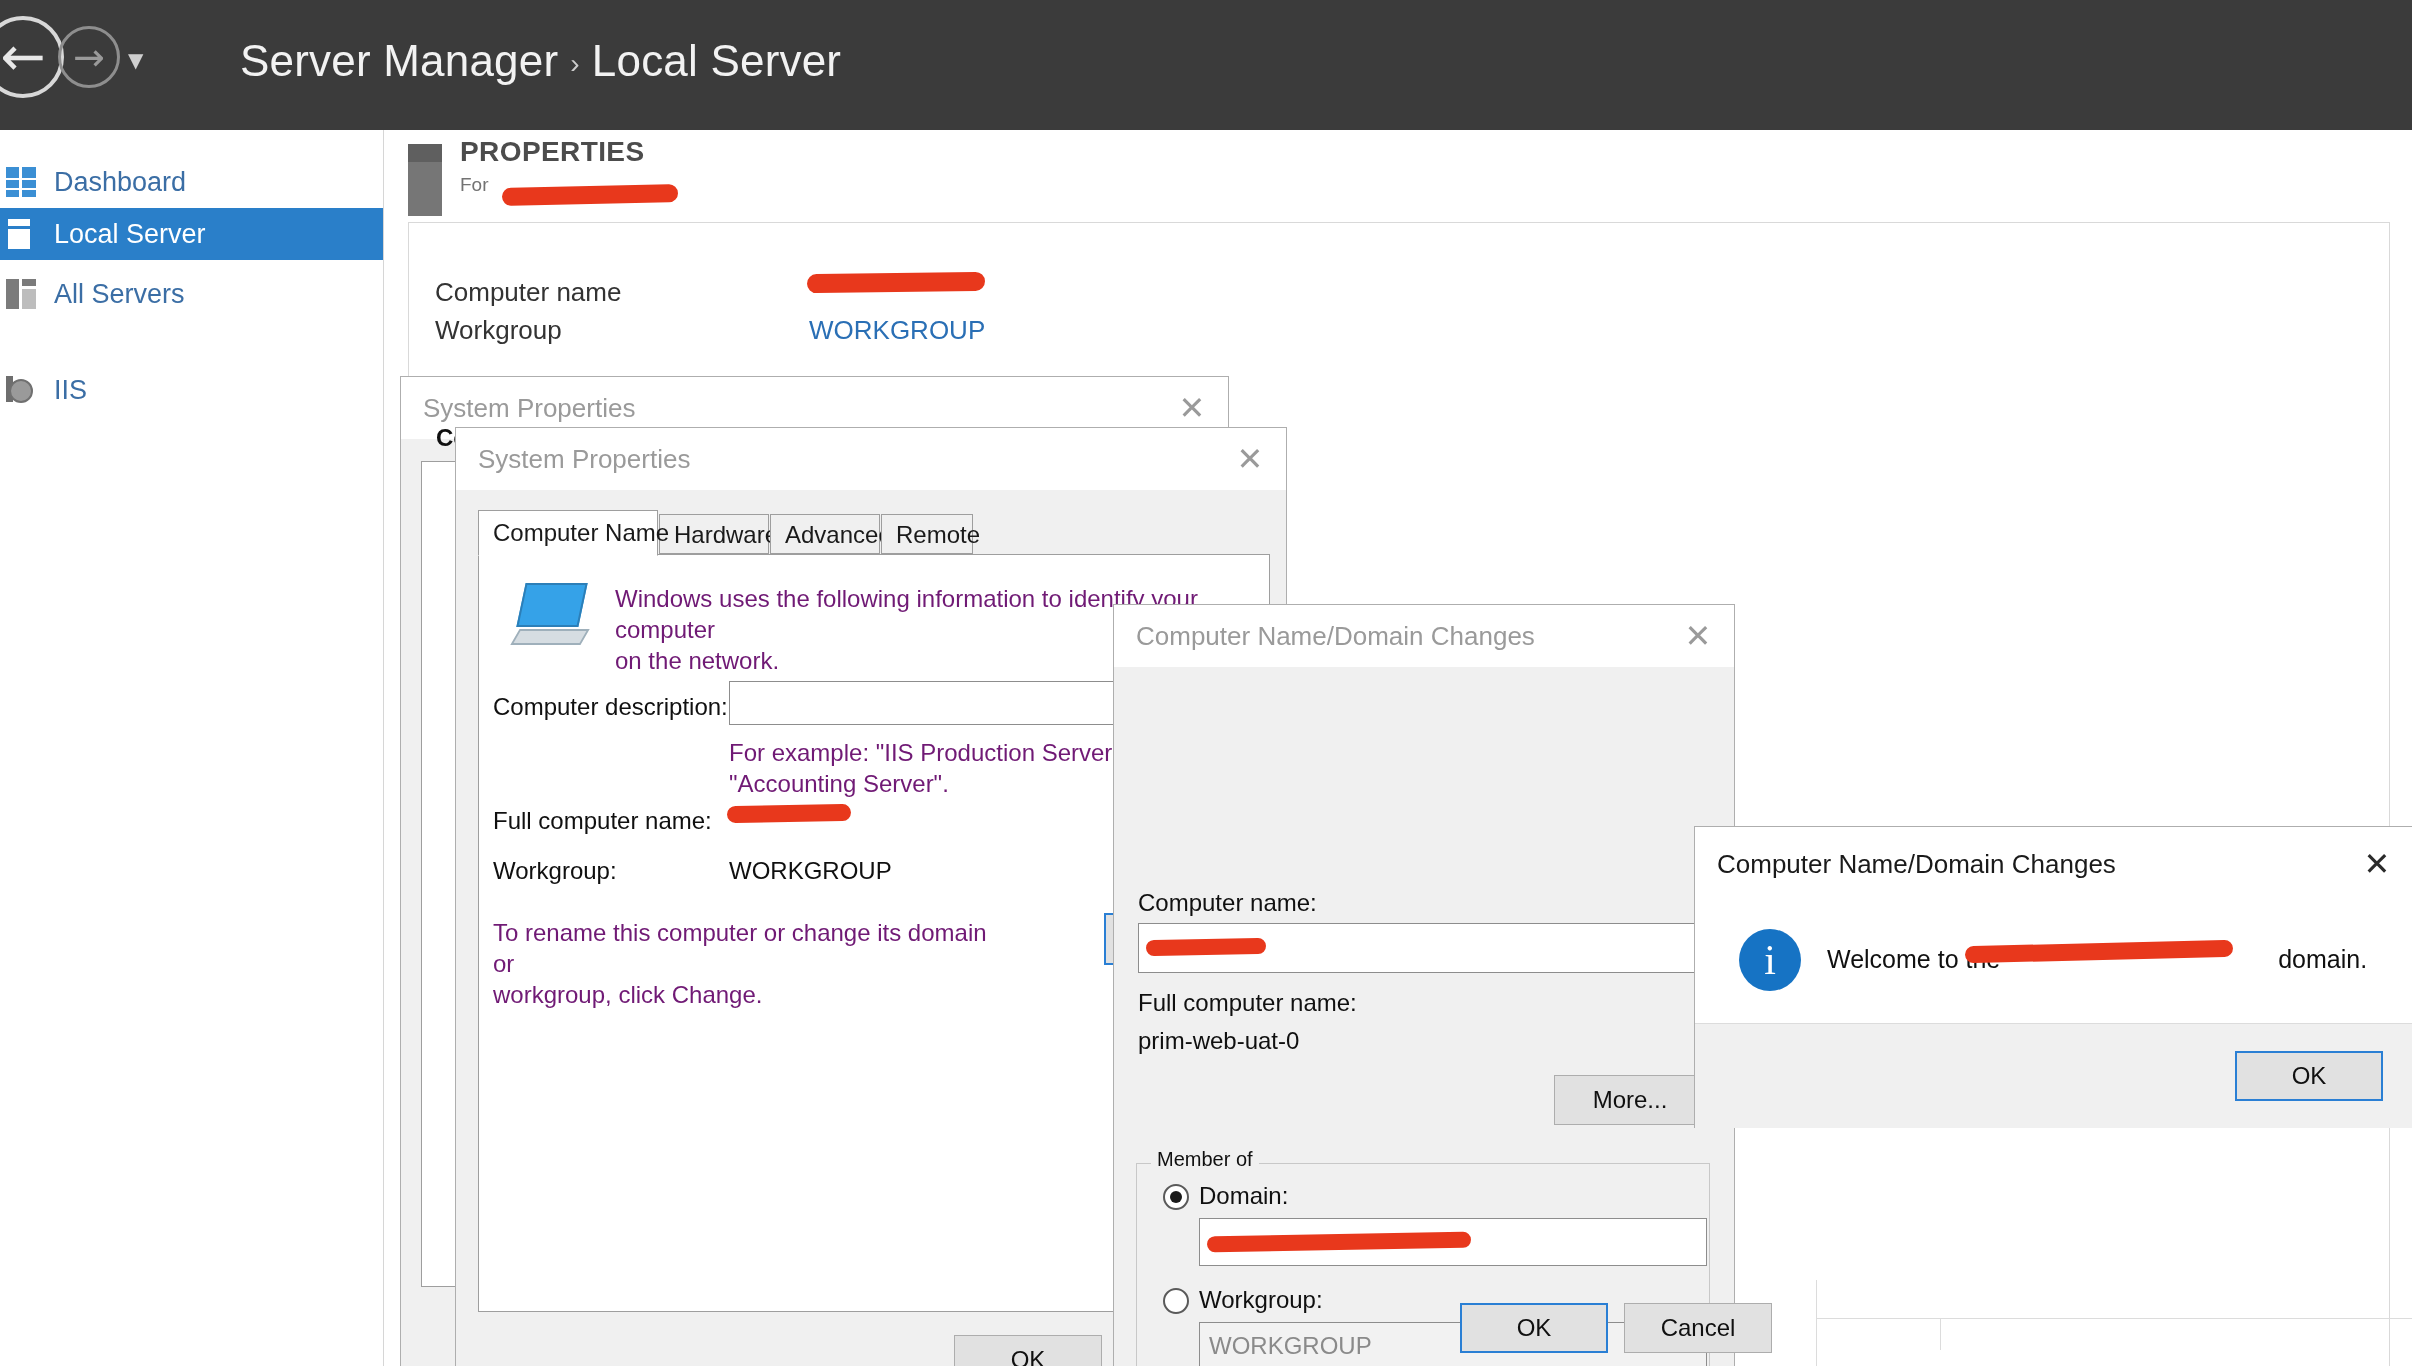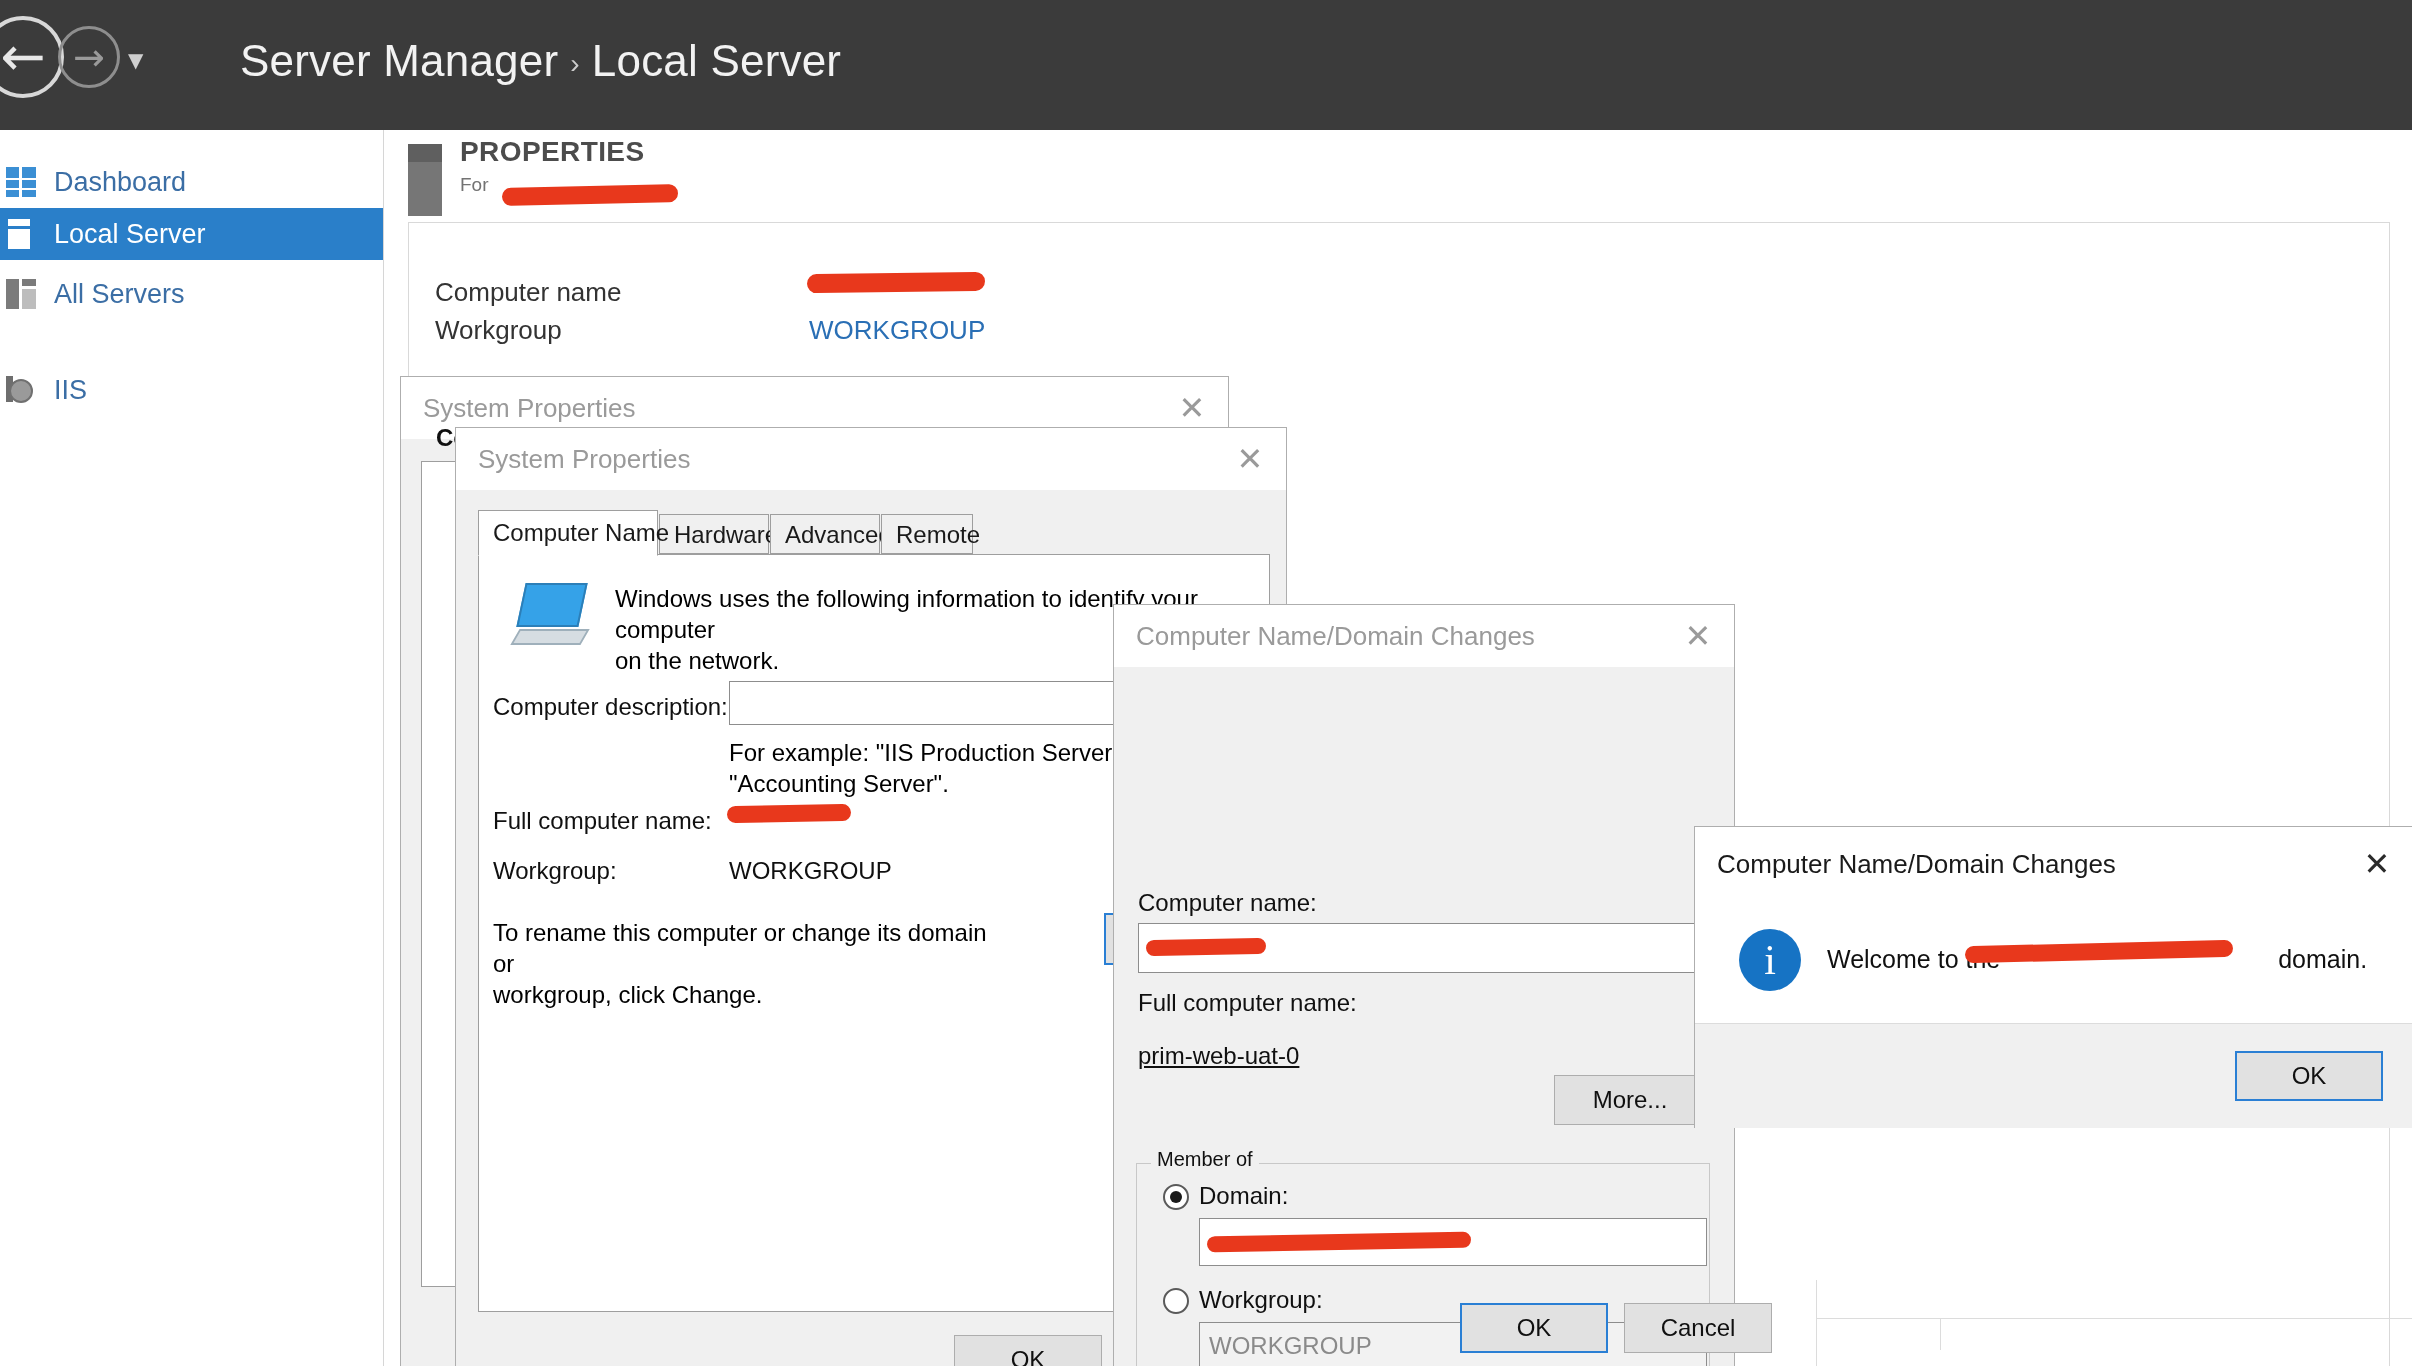--- a/index.html
+++ b/index.html
@@ -142,21 +142,21 @@
   .tab{
     position:absolute;top:4px;height:40px;line-height:40px;
     border:1px solid #9e9e9e;background:#f0f0f0;color:#1a1a1a;
     font-size:24px;padding:0 14px;box-sizing:border-box;white-space:nowrap;
   }
   .tab.active{top:0;height:46px;line-height:44px;background:#ffffff;border-bottom-color:#ffffff;z-index:3;}
 
   .tabpage{
     position:absolute;background:#ffffff;border:1px solid #9e9e9e;
   }
-  .win-text{position:absolute;color:#000000;font-size:24px;line-height:31px;white-space:pre-line;}
+  .win-text{position:absolute;color:#701a75;font-size:24px;line-height:31px;white-space:pre-line;}
   .win-label{position:absolute;color:#101010;font-size:24px;white-space:nowrap;}
   .win-input{
     position:absolute;background:#ffffff;border:1px solid #8d8d8d;box-sizing:border-box;
   }
   .win-input .val{position:absolute;left:9px;top:50%;transform:translateY(-50%);font-size:24px;color:#101010;white-space:nowrap;}
   .win-input.disabled{background:#f2f2f2;}
   .win-input.disabled .val{color:#8a8a8a;}
   .win-btn{
     position:absolute;background:#e1e1e1;border:1px solid #adadad;box-sizing:border-box;
     font-size:24px;color:#101010;text-align:center;white-space:nowrap;
@@ -348,21 +348,21 @@
   <div class="dlg-body">
 
 
     <div class="win-label" style="left:24px;top:222px;">Computer name:</div>
     <div class="win-input" style="left:24px;top:256px;width:570px;height:50px;">
       <span class="val"></span>
     </div>
     <div class="redact" style="left:32px;top:272px;width:120px;height:16px;transform:rotate(-1deg);"></div>
 
     <div class="win-label" style="left:24px;top:322px;">Full computer name:</div>
-    <div class="win-label" style="left:24px;top:375px;text-decoration:underline;">prim-web-uat-0</div>
+    <div class="win-label" style="left:24px;top:360px;">prim-web-uat-0</div>
 
     <div class="win-btn" style="left:440px;top:408px;width:152px;height:50px;">
       <span>More...</span>
     </div>
 
     <div class="groupbox" style="left:22px;top:496px;width:572px;height:234px;">
       <span class="cap">Member of</span>
 
       <span class="radio checked" style="left:26px;top:20px;"></span>
       <span class="win-label" style="left:62px;top:18px;">Domain:</span>

